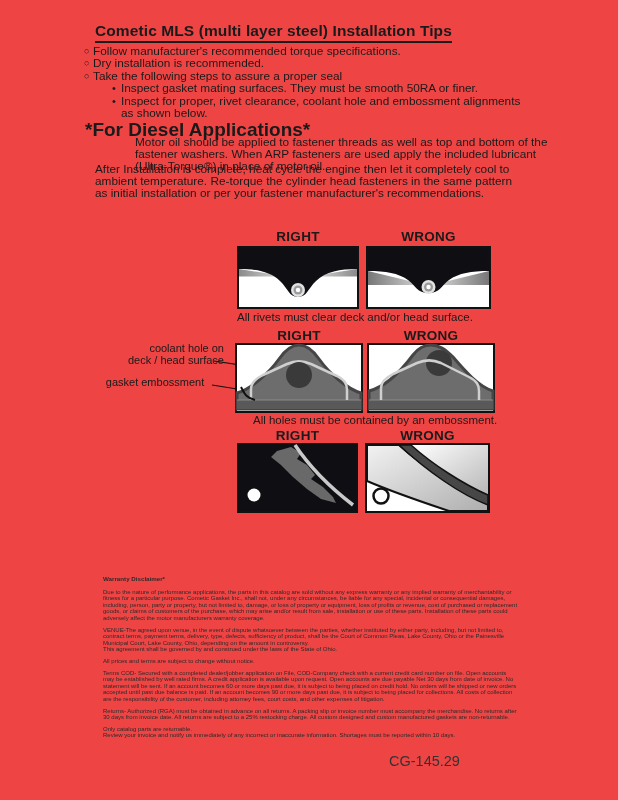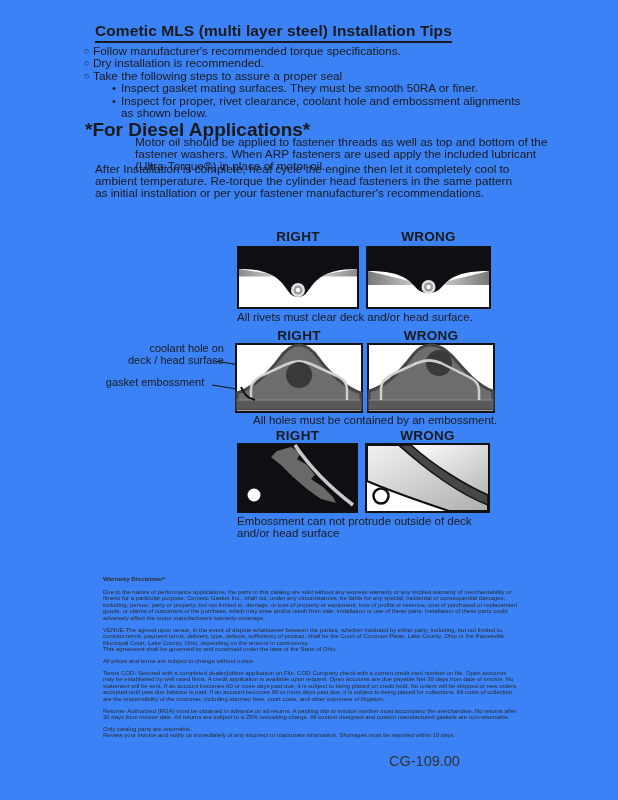--- a/index.html
+++ b/index.html
@@ -1,18 +1,18 @@
 <!DOCTYPE html>
 <html><head>
 <meta charset="utf-8">
 <style>
   * { margin:0; padding:0; box-sizing:border-box; }
   html,body { background:#e8e8e8; }
   .page {
-    position:relative; width:618px; height:800px; background:#3b82f6;
+    position:relative; width:618px; height:800px; background:#ef4444;
     font-family:"Liberation Sans", sans-serif; color:#1a1a1a; overflow:hidden;
     margin:0 auto;
   }
   .title {
     position:absolute; left:95px; top:22px;
     font-size:15.5px; font-weight:bold; letter-spacing:0.1px;
     border-bottom:2px solid #1a1a1a; padding-bottom:1px;
   }
   .tips { position:absolute; left:84px; top:45px; width:445px; font-size:11.8px; line-height:12.4px; }
   .tip { display:flex; }
@@ -179,29 +179,28 @@
         </linearGradient>
     </defs>
     <rect x="0" y="0" width="125" height="70" fill="#111"></rect>
     <rect x="2" y="2" width="121" height="66" fill="#ffffff"></rect>
     <path d="M2,38 C30,50 60,60 84,68 L123,68 L123,54 C92,44 58,24 34,2 L2,2 Z" fill="url(#g3)" stroke="#111" stroke-width="2"></path>
     <path d="M46,2 L123,2 L123,52 C100,42 68,22 46,2" fill="url(#g4)"></path>
     <path d="M34,2 L46,2 C68,22 100,42 123,52 L123,62 C96,52 62,28 34,2 Z" fill="#474747" stroke="#111" stroke-width="1.5"></path>
     <circle cx="16" cy="53" r="7.5" fill="#ffffff" stroke="#111" stroke-width="2.5"></circle>
   </svg>
 
-  <div class="fig-caption" style="left:237px; top:516px; width:252px;">Embossment can not protrude outside of deck and/or head surface</div>
 
   <div class="disclaimer">
     <div class="dh">Warranty Disclaimer*</div>
     <p>Due to the nature of performance applications, the parts in this catalog are sold without any express warranty or any implied warranty of merchantability or fitness for a particular purpose.  Cometic Gasket Inc., shall not, under any circumstances, be liable for any special, incidental or consequential damages, including, person, party or property, but not limited to, damage, or loss of property or equipment, loss of profits or revenue, cost of purchased or replacement goods, or claims of customers of the purchase, which may arise and/or result from sale, installation or use of these parts.  Installation of these parts could adversely affect the motor manufacturers warranty coverage.</p>
     <p>VENUE-The agreed upon venue, in the event of dispute whatsoever between the parties, whether instituted by either party, including, but not limited to, contract terms, payment terms, delivery, type, defects, sufficiency of product, shall be the Court of Common Pleas, Lake County, Ohio or the Painesville Municipal Court, Lake County, Ohio, depending on the amount in controversy.
 This agreement shall be governed by and construed under the laws of the State of Ohio.</p>
     <p>All prices and terms are subject to change without notice.</p>
     <p>Terms COD- Secured with a completed dealer/jobber application on File, COD-Company check with a current credit card number on file.  Open accounts may be established by well rated firms.  A credit application is available upon request.  Open accounts are due payable Net 30 days from date of invoice.  No statement will be sent.  If an account becomes 60 or more days past due, it is subject to being placed on credit hold.  No orders will be shipped or new orders accepted until past due balance is paid.  If an account becomes 90 or more days past due, it is subject to being placed for collections.  All costs of collection are the responsibility of the customer, including attorney fees, court costs, and other expenses of litigation.</p>
     <p>Returns- Authorized (RGA) must be obtained in advance on all returns.  A packing slip or invoice number must accompany the merchandise.  No returns after 30 days from invoice date.  All returns are subject to a 25% restocking charge.  All custom designed and custom manufactured gaskets are non-returnable.</p>
     <p>Only catalog parts are returnable.
 Review your invoice and notify us immediately of any incorrect or inaccurate information.  Shortages must be reported within 10 days.</p>
   </div>
 
-  <div class="page-code">CG-109.00</div>
+  <div class="page-code">CG-145.29</div>
 
 </div>
 
 </body></html>

